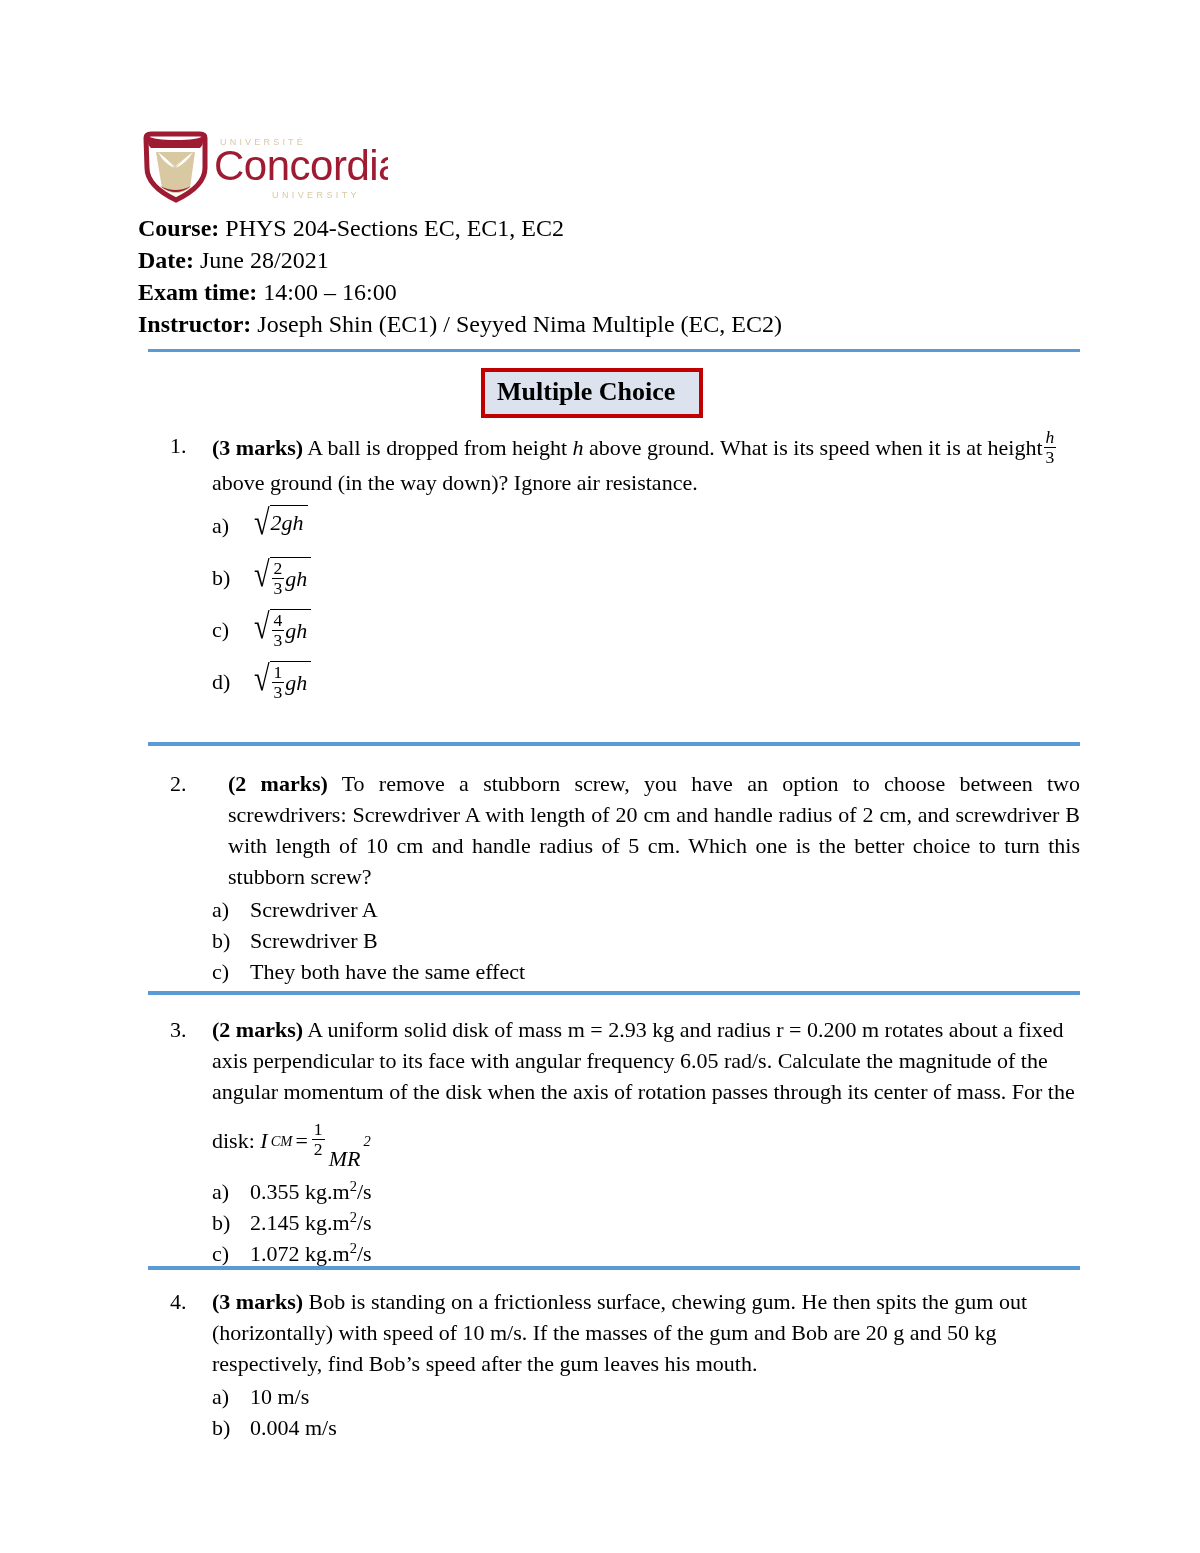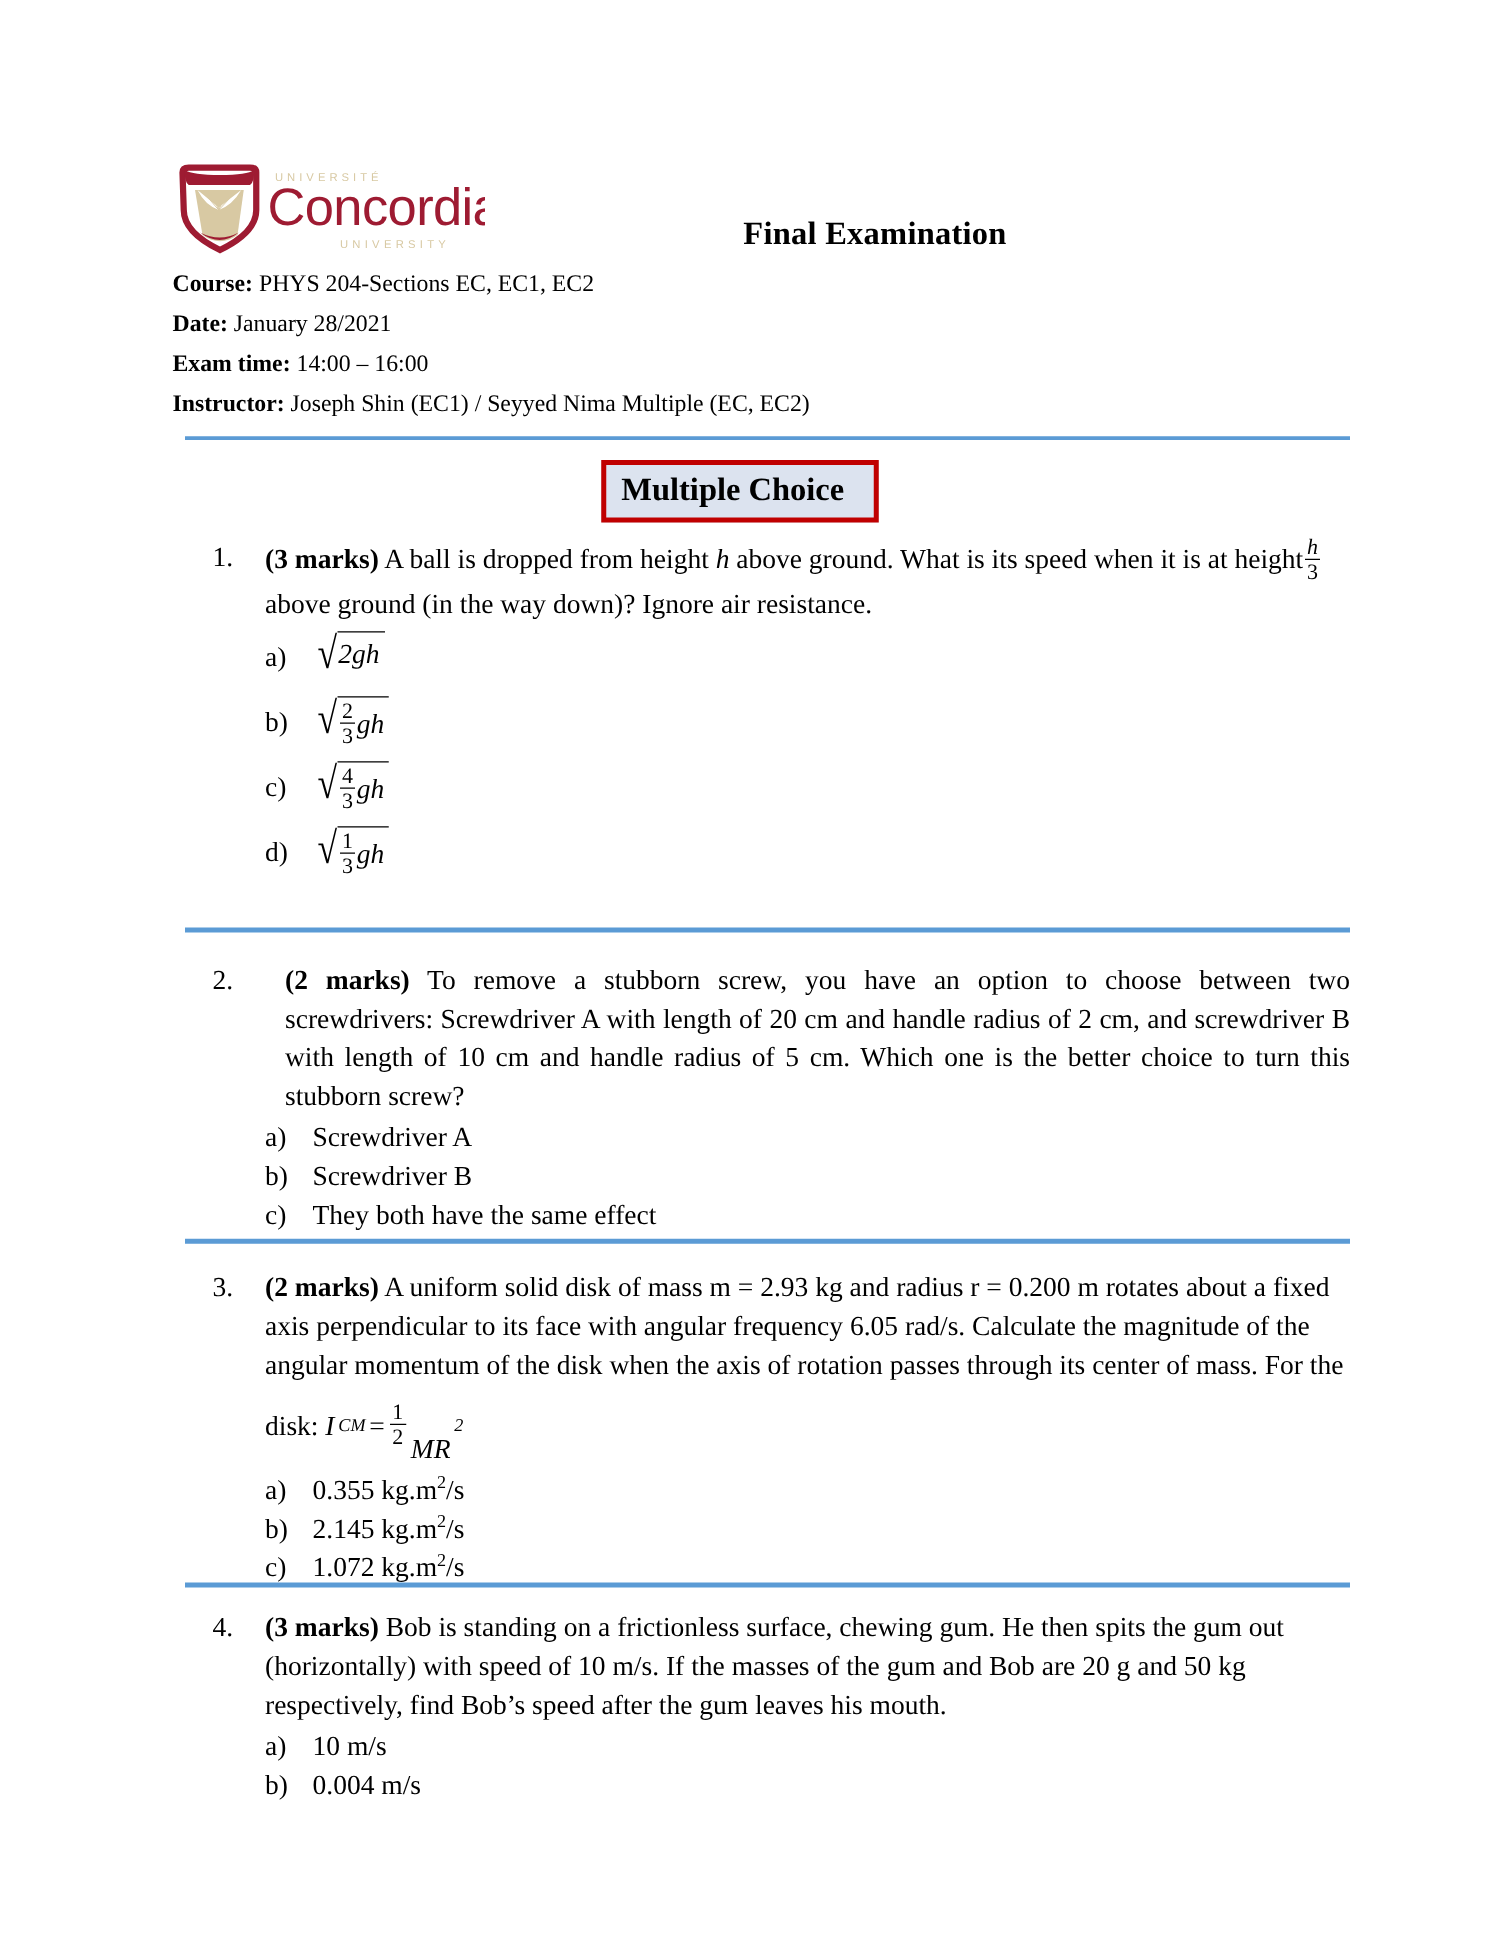--- a/index.html
+++ b/index.html
@@ -53,21 +53,21 @@
     font-weight: bold;
     font-size: 26px;
     letter-spacing: 0.2px;
     white-space: nowrap;
   }
 
   .meta-lines {
     margin-top: 2px;
   }
   .meta-line {
-    font-size: 19px;
+    font-size: 24px;
     line-height: 32px;
     white-space: nowrap;
   }
   .meta-label {
     font-weight: bold;
   }
   .meta-value { font-weight: normal; }
 
   
   .rule {
@@ -221,31 +221,30 @@
           <path d="M22 58 Q38 70 53 58 Q38 66 22 58 Z" fill="#9E1B32"></path>
 
           <text x="82" y="17" font-family="'Liberation Sans', sans-serif" font-size="9" letter-spacing="3.2" fill="#D8C9A3">UNIVERSITÉ</text>
 
           <text x="76" y="52" font-family="'Liberation Sans', sans-serif" font-size="42" letter-spacing="-0.5" fill="#9E1B32">Concordia</text>
 
           <text x="134" y="70" font-family="'Liberation Sans', sans-serif" font-size="9" letter-spacing="3.4" fill="#D8C9A3">UNIVERSITY</text>
         </svg>
       </div>
 
-      <div class="exam-title">Final Examination</div>
     </div>
 
     <div class="meta-lines">
       <div class="meta-line">
         <span class="meta-label">Course:</span>
         <span class="meta-value">PHYS 204-Sections EC, EC1, EC2</span>
       </div>
       <div class="meta-line">
         <span class="meta-label">Date:</span>
-        <span class="meta-value">January 28/2021</span>
+        <span class="meta-value">June 28/2021</span>
       </div>
       <div class="meta-line">
         <span class="meta-label">Exam time:</span>
         <span class="meta-value">14:00 – 16:00</span>
       </div>
       <div class="meta-line">
         <span class="meta-label">Instructor:</span>
         <span class="meta-value">Joseph Shin (EC1) / Seyyed Nima Multiple (EC, EC2)</span>
       </div>
     </div>

